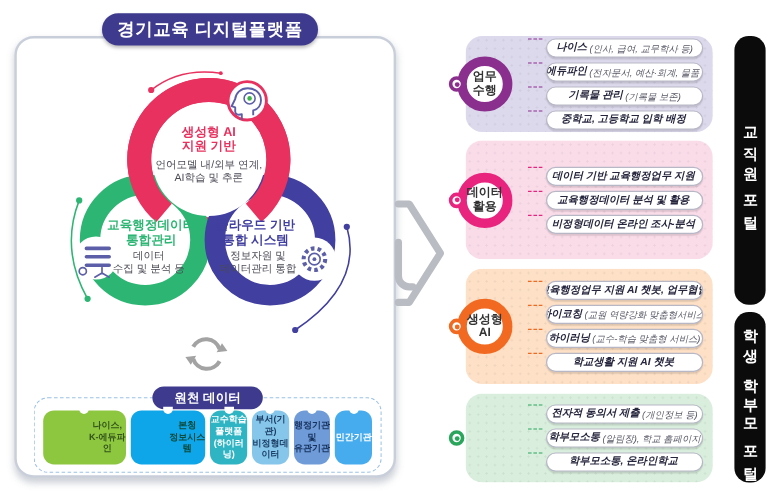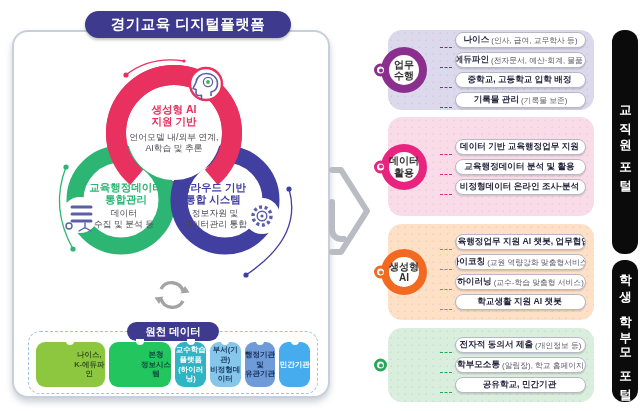--- a/index.html
+++ b/index.html
@@ -3,21 +3,21 @@
 <meta charset="utf-8">
 <style>
   * { margin:0; padding:0; box-sizing:border-box; }
   body { width:640px; height:411px; background:#fff; position:relative; overflow:hidden;
          font-family:"Liberation Sans", sans-serif; }
 
   
   .panel { position:absolute; left:12px; top:30px; width:318px; height:368px;
            background:#fff; border:2px solid #c9cfda; border-radius:16px;
            box-shadow:0 4px 6px rgba(110,120,140,.35); }
-  .title { position:absolute; left:85px; top:11px; width:206px; height:27px;
+  .title { position:absolute; left:85px; top:11px; width:180px; height:27px;
            background:#3e3a8e; border-radius:14px; color:#fff; font-size:14.5px;
            font-weight:bold; display:flex; align-items:center; justify-content:center;
            letter-spacing:.5px; z-index:5; box-shadow:0 2px 3px rgba(0,0,0,.25); }
 
   svg.diagram { position:absolute; left:0; top:0; width:640px; height:411px; z-index:2; }
   svg .ring-title { font-size:10.5px; font-weight:bold; }
   svg .ring-desc  { font-size:8.8px; fill:#4a4a55; }
   svg text { text-anchor:middle; font-family:"Liberation Sans", sans-serif; }
 
   
@@ -27,21 +27,21 @@
             width:92px; height:19px; background:#3e3a8e; border-radius:10px; color:#fff;
             font-size:10.5px; font-weight:bold; display:flex; align-items:center;
             justify-content:center; }
   .source-boxes { position:absolute; left:7px; right:7px; top:10px; bottom:6px;
             display:flex; gap:4px; }
   .sbox { flex:1; border-radius:9px; position:relative; display:flex; align-items:center;
           justify-content:center; text-align:center; font-size:7.5px; font-weight:bold;
           line-height:1.3; white-space:pre-line; }
   .sbox::before { content:""; position:absolute; top:-3px; left:50%; transform:translateX(-50%);
           width:8px; height:6px; background:#fff; border-radius:0 0 5px 5px; }
-  .sb1{background:#8dc63f;color:#33531b;padding-left:38px;} .sb2{background:#22c55e;color:#0c4a39;padding-left:32px;}
+  .sb1{background:#8dc63f;color:#33531b;padding-left:38px;} .sb2{background:#0ea5e9;color:#0c4a39;padding-left:32px;}
   .sb3{background:#2fb4c4;color:#fff;}    .sb4{background:#85c6ea;color:#1d3f66;}
   .sb5{background:#6f9cd8;color:#16305c;} .sb6{background:#47acee;color:#fff;}
 
   
   .group { position:absolute; left:388px; width:206px; border-radius:14px; z-index:2;
            background-image:radial-gradient(circle, rgba(0,0,0,.05) 1px, transparent 1px);
            background-size:7px 7px; }
   .g1{ --gc:#8b2f8f; background-color:#dcd9ec; top:30px;  height:80px; }
   .g2{ --gc:#e8247e; background-color:#fadce9; top:117px; height:99px; }
   .g3{ --gc:#f26a21; background-color:#fde0c6; top:224px; height:96px; }
@@ -51,21 +51,21 @@
            background:#fff; display:flex; align-items:center; justify-content:center;
            text-align:center; font-size:10px; font-weight:bold; color:#333;
            line-height:1.15; white-space:pre-line; z-index:2; }
   .bullseye { position:absolute; left:-14px; top:50%; transform:translateY(-50%);
            width:13px; height:13px; border-radius:50%; border:3px solid var(--gc);
            background:#fff; z-index:3; }
   .bullseye::after { content:""; position:absolute; left:1.5px; top:1.5px; width:4px;
            height:4px; border-radius:50%; background:var(--gc); }
   .rows { position:absolute; left:52px; right:8px; top:0; bottom:0; display:flex;
           flex-direction:column; justify-content:center; gap:4px; }
-  .row { display:flex; align-items:flex-end; }
+  .row { display:flex; align-items:flex-start;font-style:italic; }
   .conn { width:12px; border-top:1.4px dashed var(--gc); margin-right:3px; flex:none; }
   .pill { flex:1; background:#fff; border:1px solid #b7b7c6; border-radius:999px;
           height:16px; display:flex; align-items:center; justify-content:center;
           box-shadow:0 1.5px 1px rgba(0,0,0,.12); font-size:8.6px; color:#25253d;
           white-space:nowrap; overflow:hidden; }
   .pill b { font-weight:bold; }
   .pill span { font-size:7.8px; color:#5a5a68; margin-left:2px; }
 
   
   .portal-bar { position:absolute; left:612px; width:26px; background:#0b0b0b;
@@ -203,29 +203,29 @@
     <div class="row">
         <i class="conn"></i>
       <div class="pill">
           <b>K-에듀파인</b>
           <span>(전자문서, 예산·회계, 물품 등)</span>
         </div>
       </div>
     <div class="row">
         <i class="conn"></i>
       <div class="pill">
-          <b>중학교, 고등학교 입학 배정</b>
-          <span></span>
-        </div>
-      </div>
-    <div class="row">
-        <i class="conn"></i>
-      <div class="pill">
           <b>기록물 관리</b>
           <span>(기록물 보존)</span>
+        </div>
+      </div>
+    <div class="row">
+        <i class="conn"></i>
+      <div class="pill">
+          <b>중학교, 고등학교 입학 배정</b>
+          <span></span>
         </div>
       </div>
   </div>
 </div>
 
 <div class="group g2">
   <span class="bullseye"></span>
   <div class="badge">데이터
 활용</div>
   <div class="rows">
@@ -302,21 +302,21 @@
     <div class="row">
         <i class="conn"></i>
       <div class="pill">
           <b>학부모소통</b>
           <span>(알림장), 학교 홈페이지</span>
         </div>
       </div>
     <div class="row">
         <i class="conn"></i>
       <div class="pill">
-          <b>공유학교, 민간기관</b>
+          <b>학부모소통, 온라인학교</b>
           <span></span>
         </div>
       </div>
   </div>
 </div>
 
 <div class="portal-bar pb1">
   <span>교직원 포털</span>
 </div>
 <div class="portal-bar pb2">

